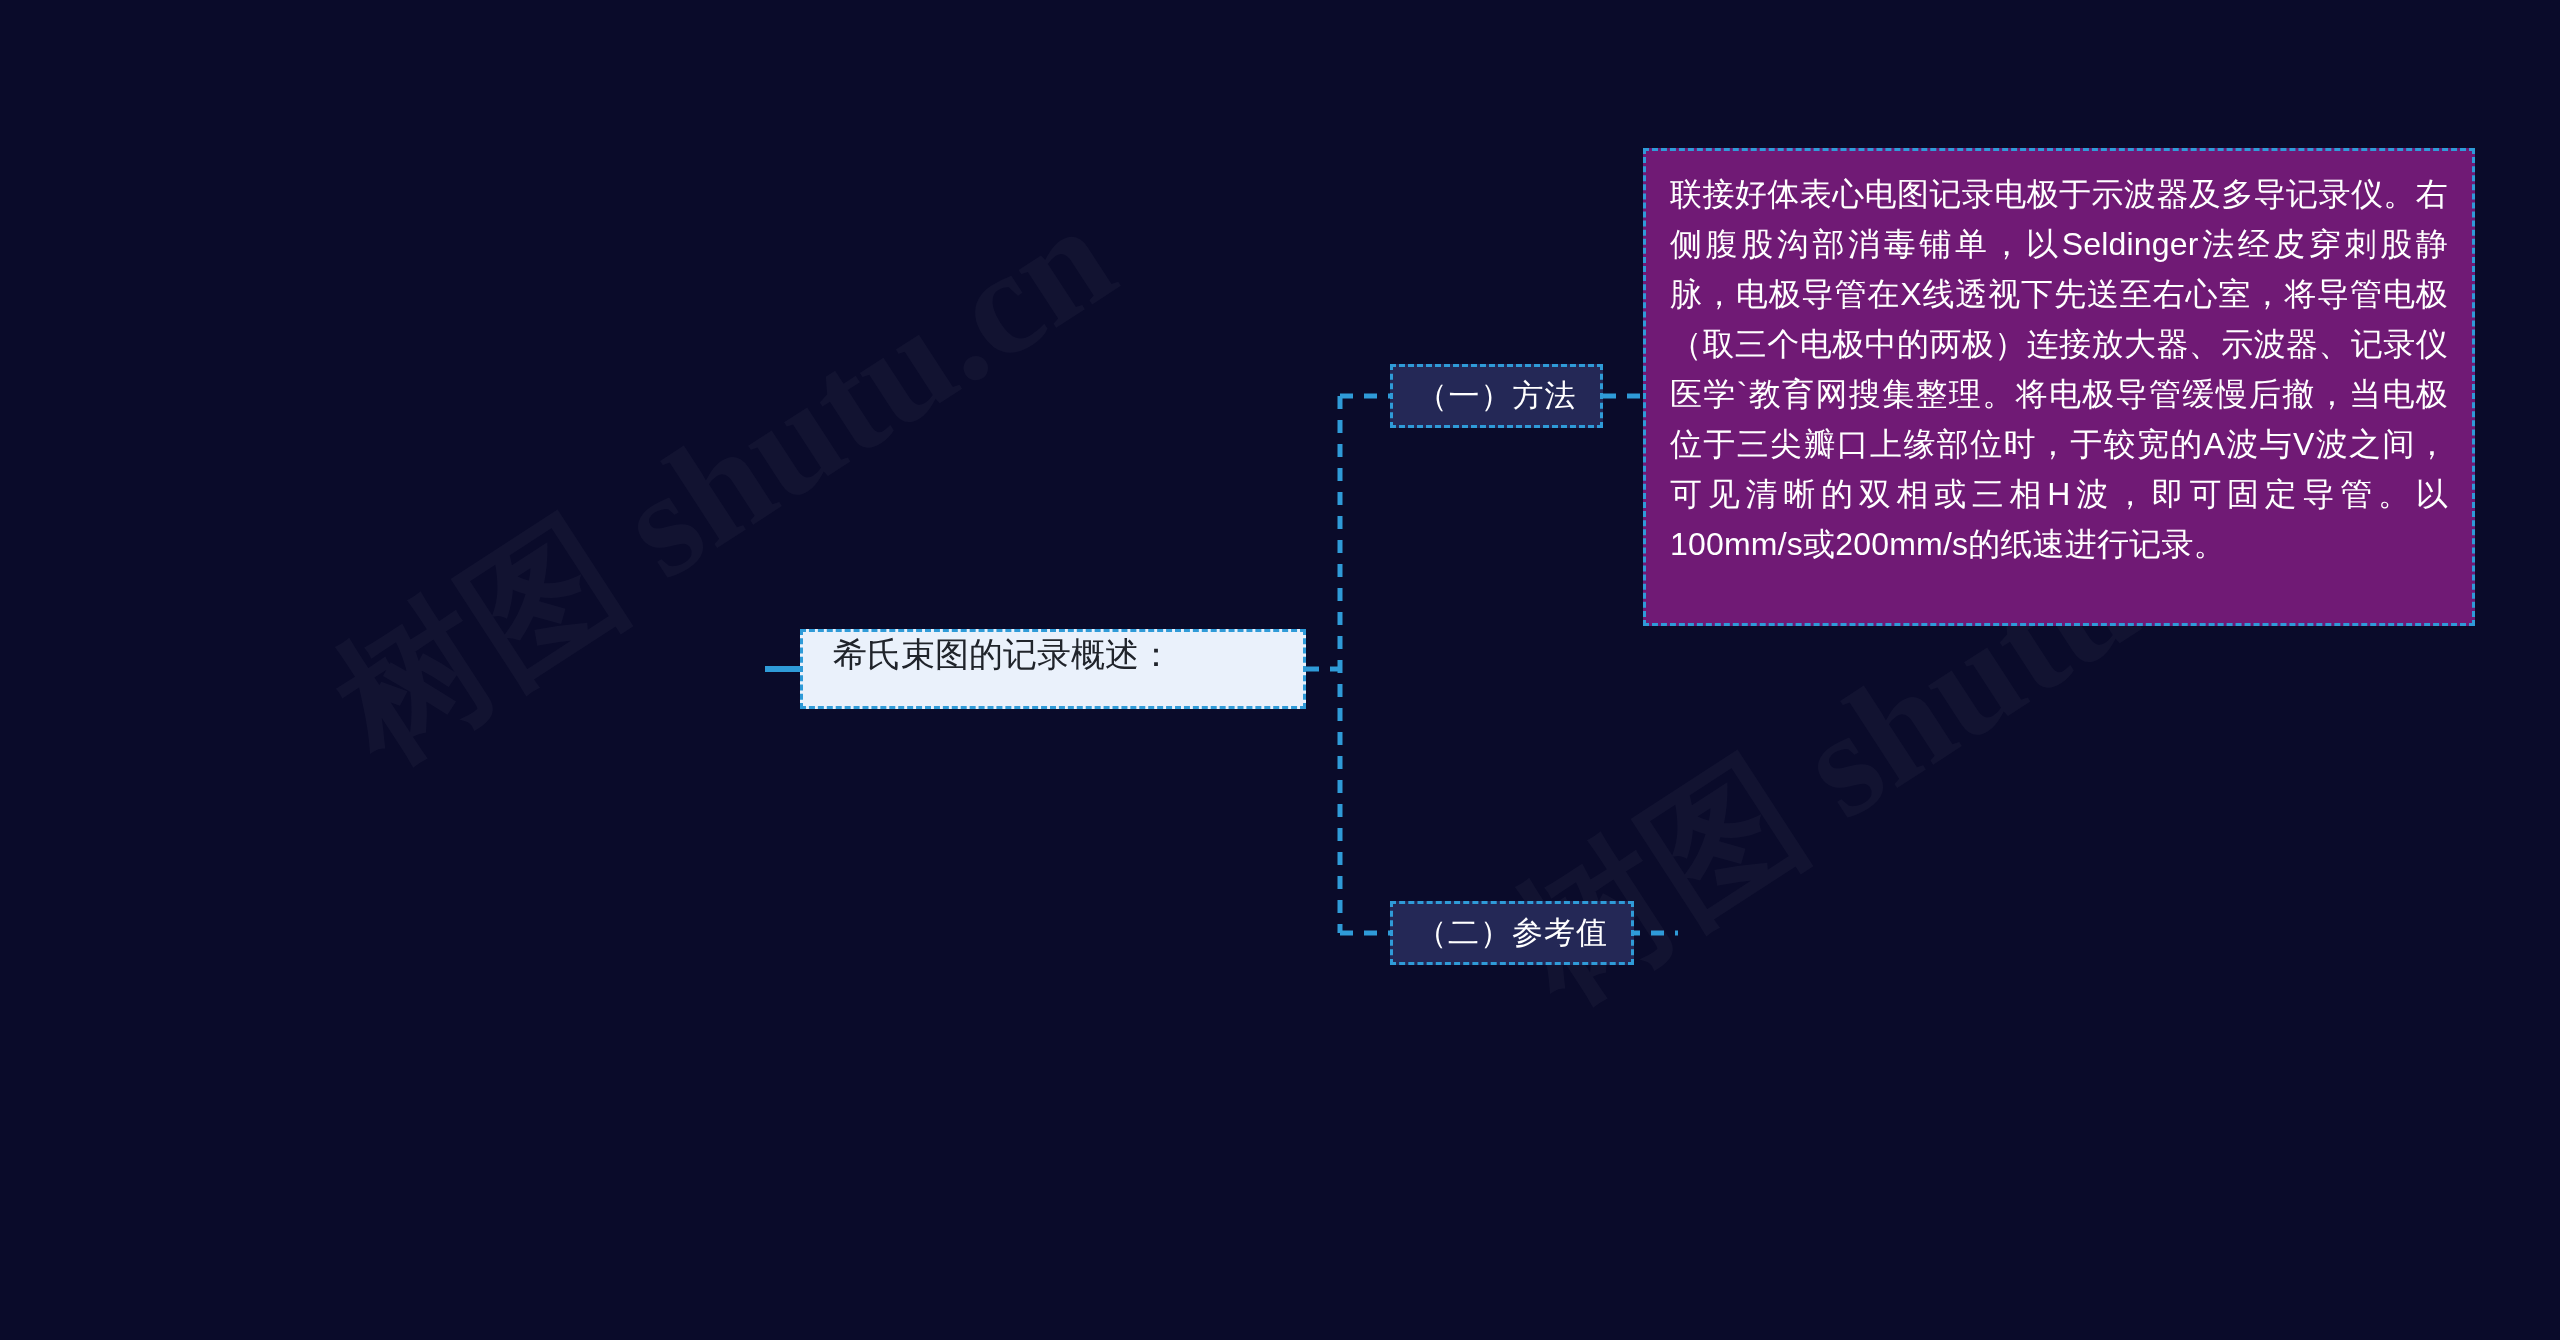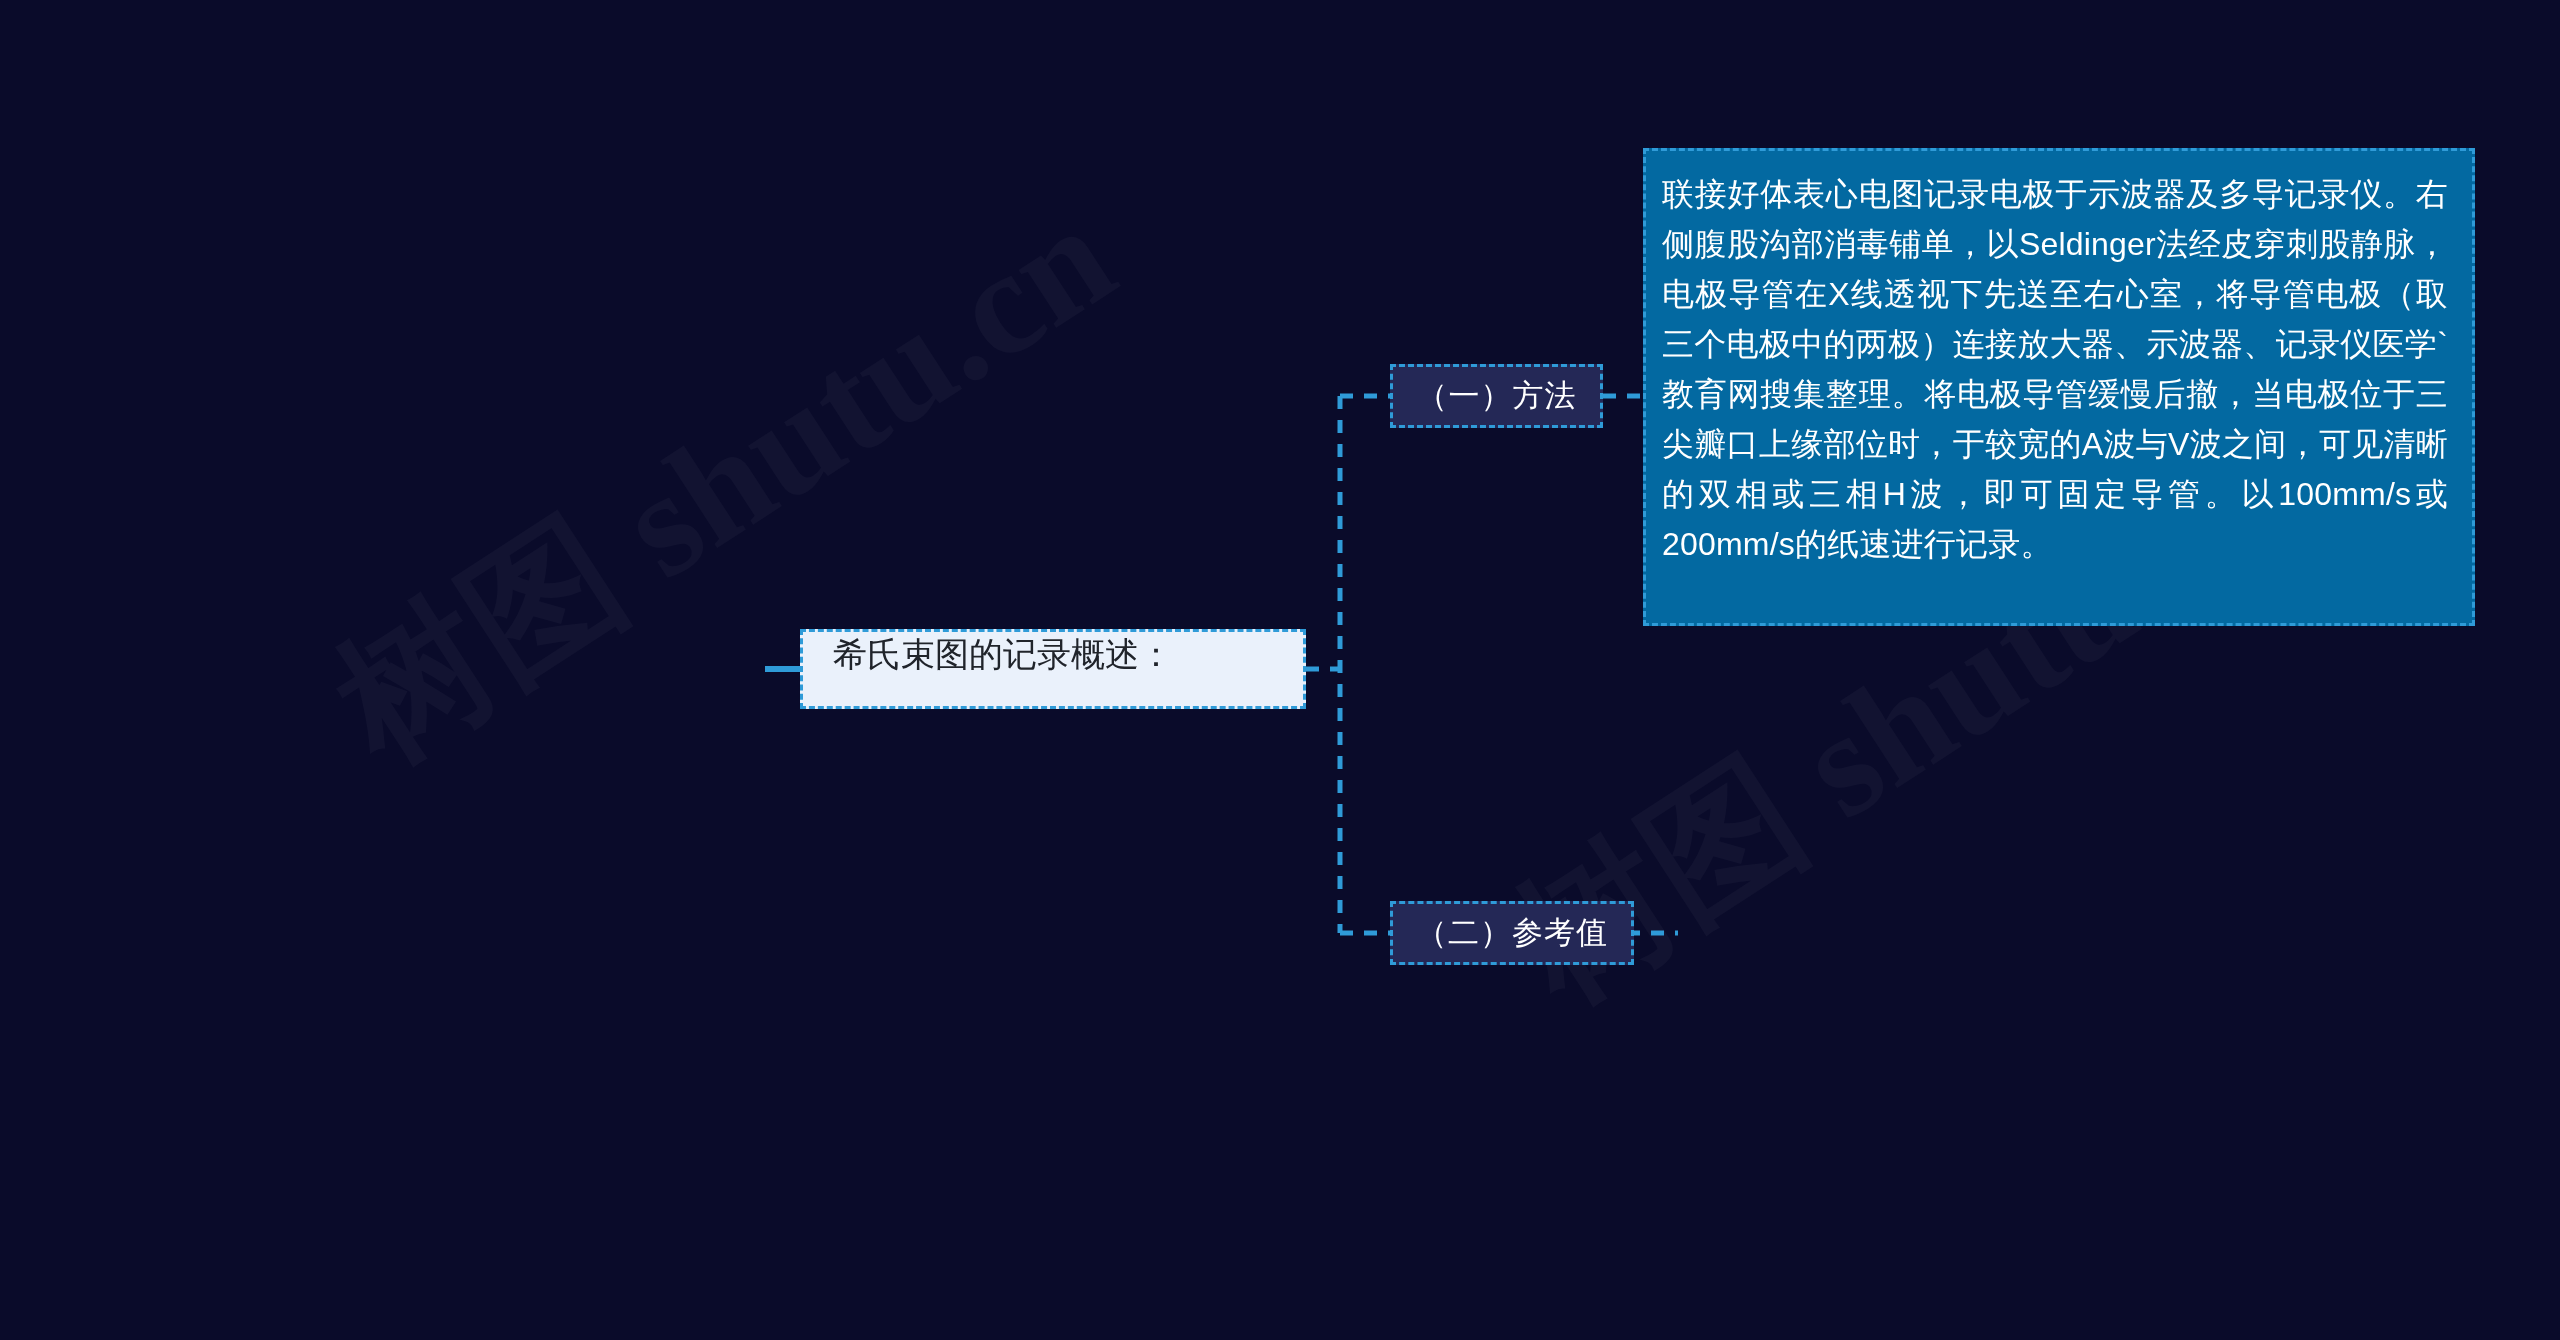--- a/index.html
+++ b/index.html
@@ -106,29 +106,29 @@
     font-size: 31px;
     letter-spacing: 1px;
     z-index: 4;
   }
   #node-method { left: 1390px; top: 364px;  width: 213px; height: 64px; }
   #node-refval { left: 1390px; top: 901px;  width: 244px; height: 64px; }
 
   
   .content-box {
     position: absolute;
-    background: #0369a1;
+    background: #701a75;
     border: 3px dashed #2f9bd8;
     box-sizing: border-box;
     color: #ffffff;
     z-index: 4;
     font-size: 32px;
     line-height: 50px;
     letter-spacing: 0.2px;
-    padding: 18px 24px 16px 16px;
+    padding: 18px 24px 16px 24px;
     text-align: justify;
     text-justify: inter-character;
   }
   #box-method { left: 1643px; top: 148px; width: 832px; height: 478px; }
   #box-refval { left: 1678px; top: 712px; width: 790px; height: 500px; }
 </style>
 </head>
 <body>
 
 <div id="canvas">

